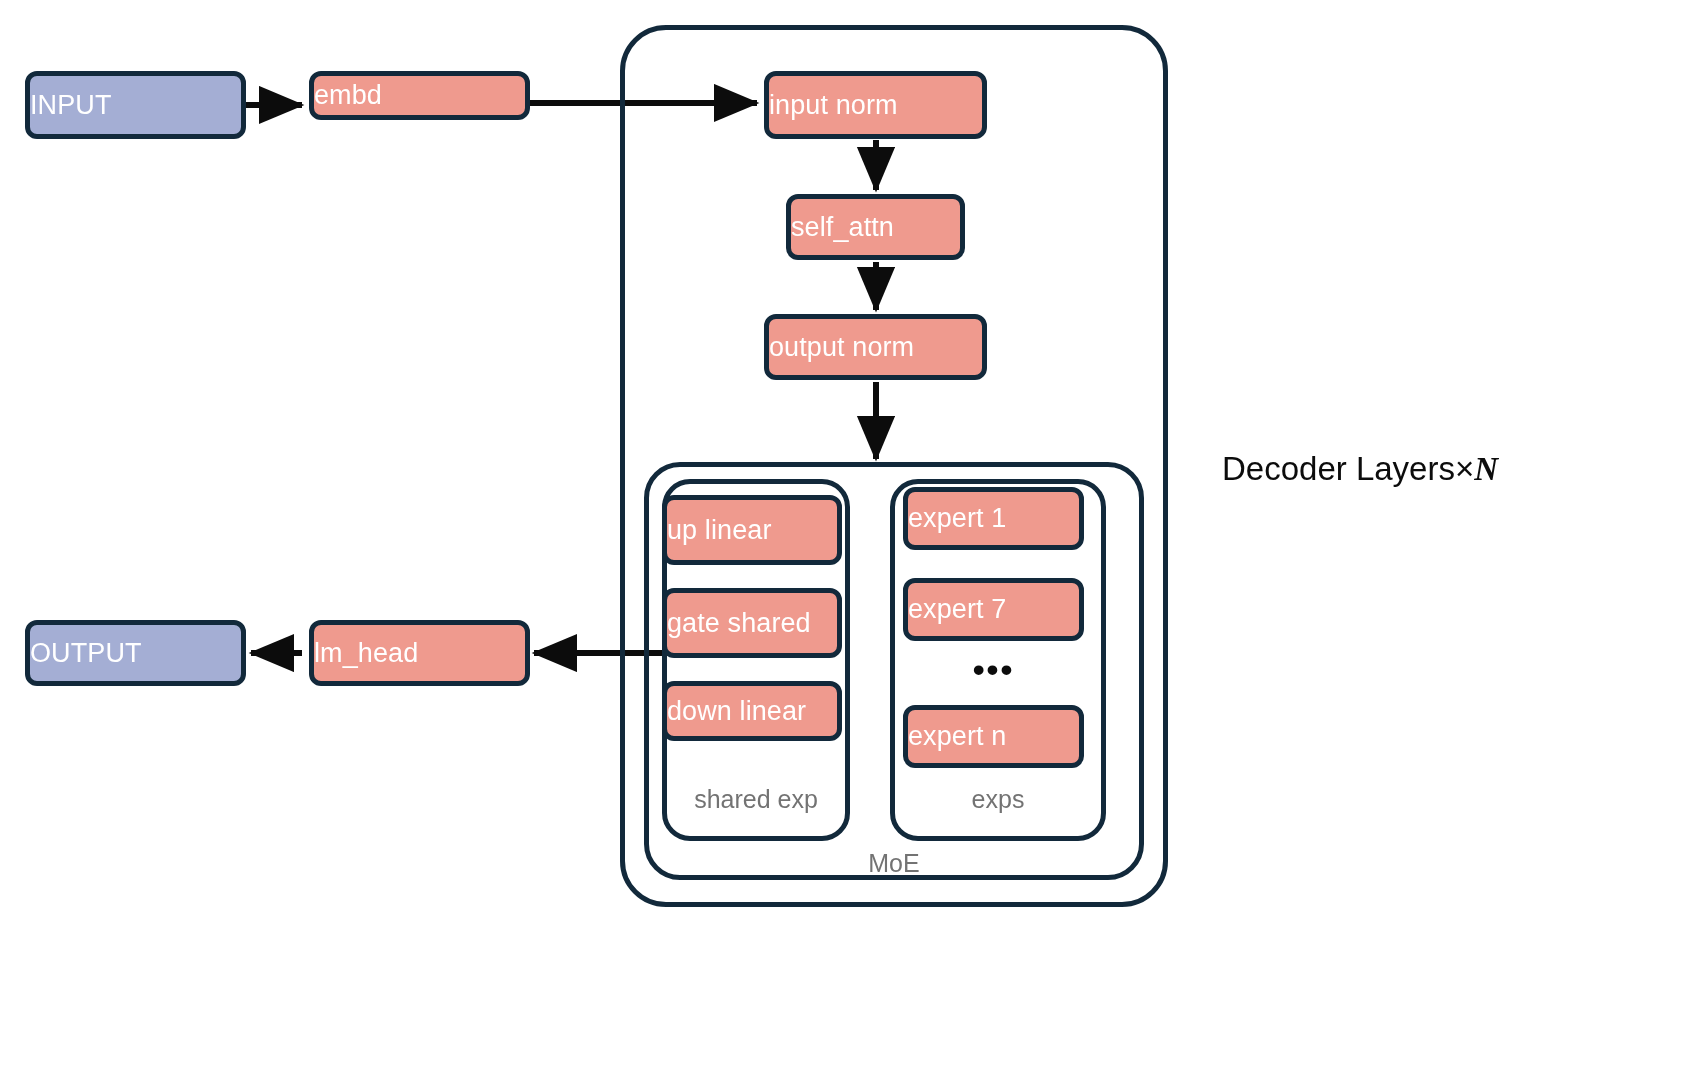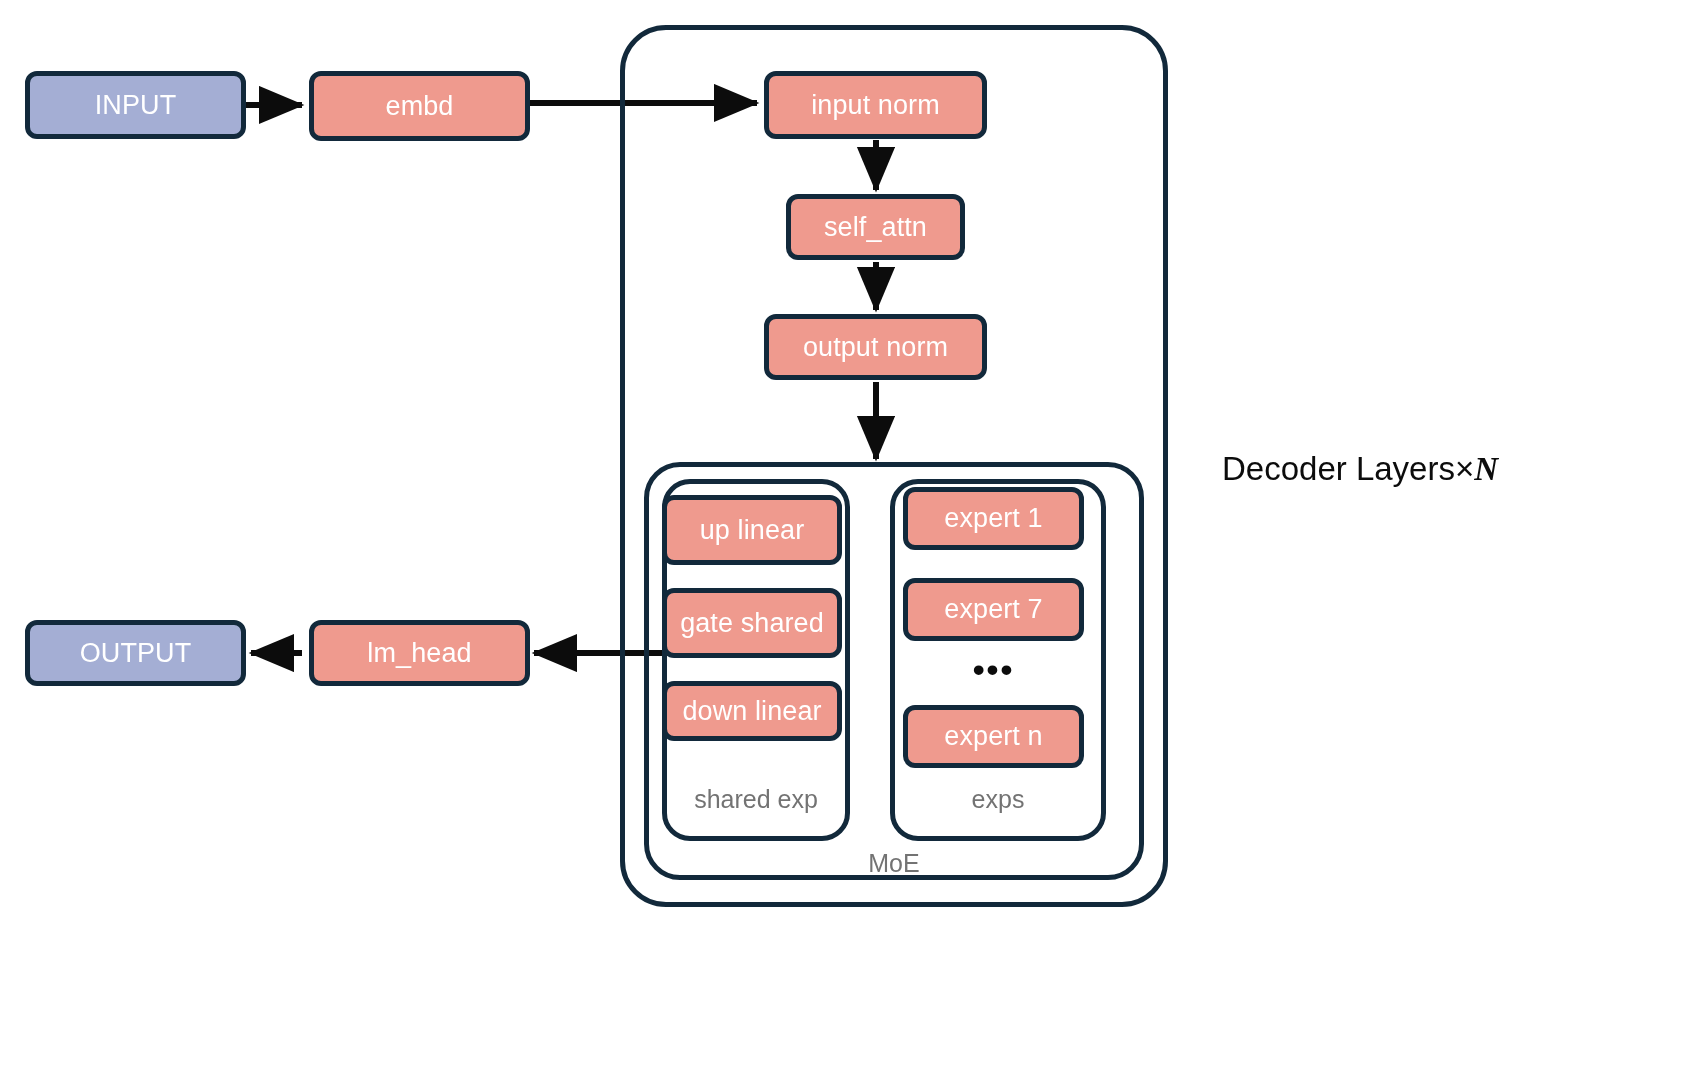--- a/index.html
+++ b/index.html
@@ -22,21 +22,21 @@
   }
   
   .node {
     position: absolute;
     box-sizing: border-box;
     border: 5px solid #12293b;
     border-radius: 12px;
     color: #ffffff;
     display: flex;
     align-items: center;
-    justify-content: center;
+    justify-content: flex-start;
     font-size: 27px;
     font-weight: 400;
     letter-spacing: 0.1px;
     white-space: nowrap;
   }
   .node.blue   { background: #a4aed4; }
   .node.salmon { background: #ef9a8e; }
 
   
   .container {
@@ -122,21 +122,21 @@
   <div class="container moe" style="left:644px; top:462px; width:500px; height:418px;"></div>
 
   <div class="container group" style="left:662px; top:479px; width:188px; height:362px;"></div>
 
   <div class="container group" style="left:890px; top:479px; width:216px; height:362px;"></div>
 
   <div class="node blue" style="left:25px; top:71px; width:221px; height:68px;">
     <span>INPUT</span>
   </div>
 
-  <div class="node salmon" style="left:309px; top:71px; width:221px; height:70px;">
+  <div class="node salmon" style="left:309px; top:71px; width:221px; height:49px;">
     <span>embd</span>
   </div>
 
   <div class="node salmon" style="left:764px; top:71px; width:223px; height:68px;">
     <span>input norm</span>
   </div>
 
   <div class="node salmon" style="left:786px; top:194px; width:179px; height:66px;">
     <span>self_attn</span>
   </div>

